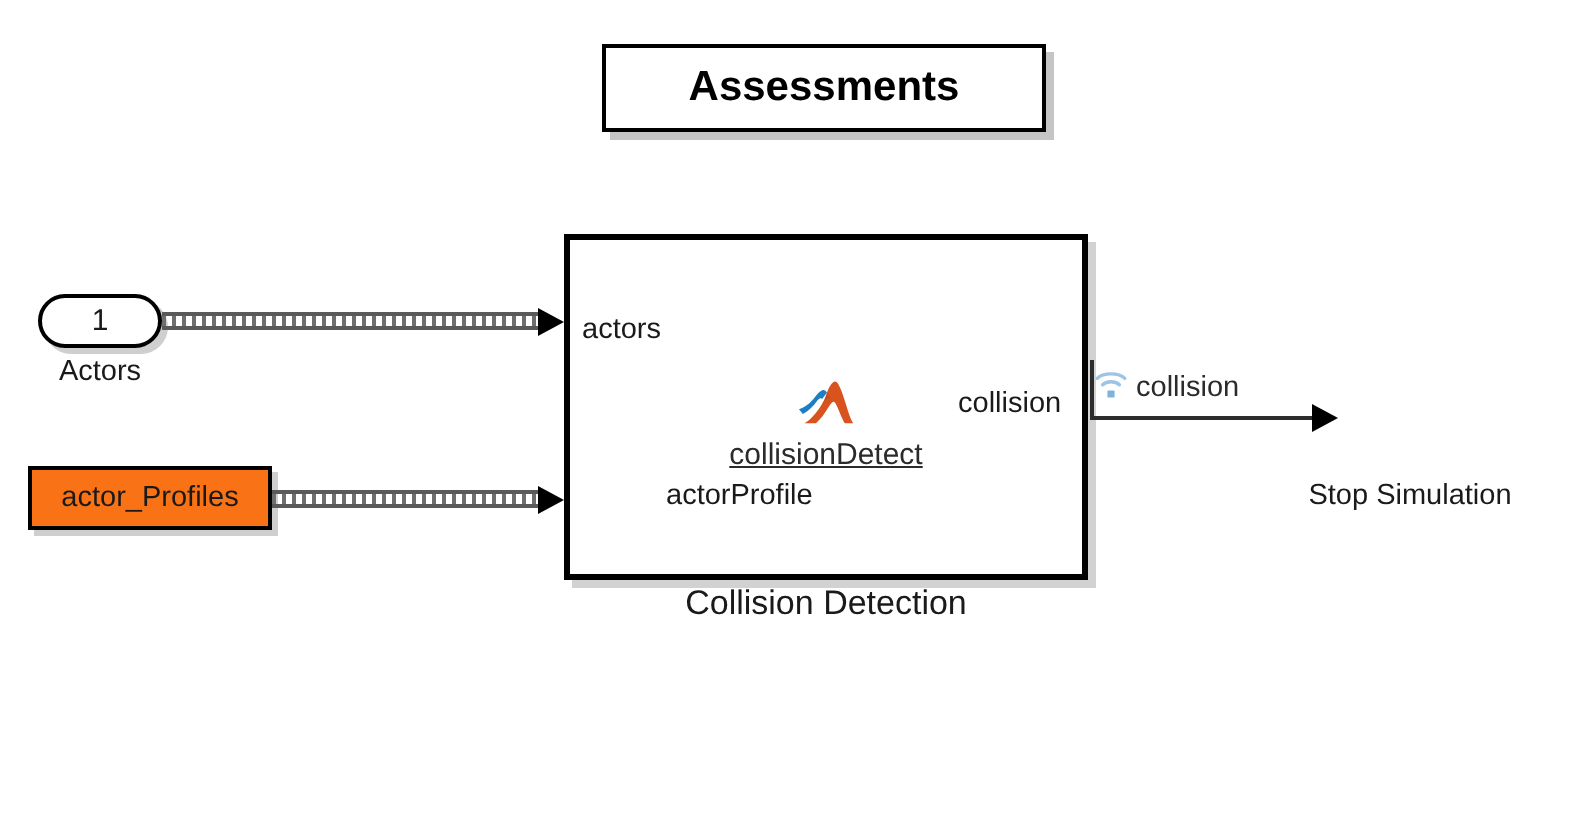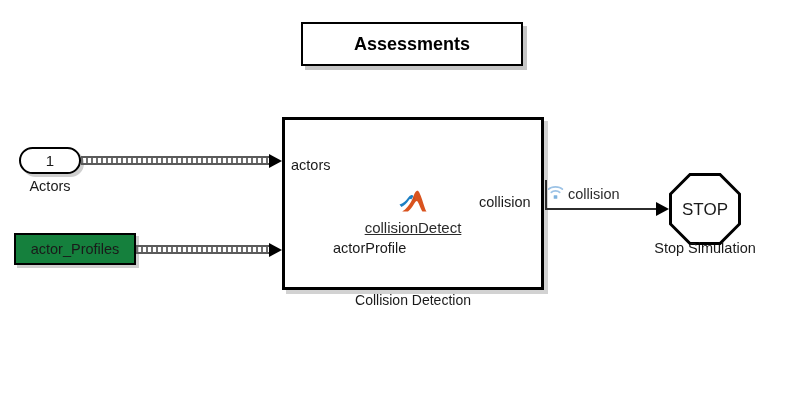--- a/index.html
+++ b/index.html
@@ -25,21 +25,21 @@
     width: 218px;
     height: 40px;
     background: #ffffff;
     border: 2px solid #000000;
     box-shadow: 4px 4px 0 0 rgba(150,150,150,0.55);
     display: flex;
     align-items: center;
     justify-content: center;
   }
   #title-text {
-    font-size: 18px;
+    font-size: 21px;
     font-weight: bold;
     letter-spacing: 0px;
     color: #000000;
     white-space: nowrap;
   }
 
   
   #main-block {
     left: 282px;
     top: 117px;
@@ -66,21 +66,21 @@
     text-align: center;
     font-size: 15px;
     color: #2b2b2b;
     text-decoration: underline;
   }
   #main-block-caption {
     left: 282px;
     top: 292px;
     width: 262px;
     text-align: center;
-    font-size: 14px;
+    font-size: 17px;
     color: #1a1a1a;
   }
 
   
   #matlab-logo {
     left: 398px;
     top: 188px;
     width: 30px;
     height: 30px;
   }
@@ -109,21 +109,21 @@
     font-size: 14.5px;
   }
 
   
   #actorprofiles-block {
     left: 14px;
     top: 233px;
     width: 122px;
     height: 32px;
     border: 2px solid #000000;
-    background: #15803d;
+    background: #f97316;
     box-shadow: 3px 3px 0 0 rgba(160,160,160,0.5);
     box-sizing: border-box;
     display: flex;
     align-items: center;
     justify-content: center;
   }
   #actorprofiles-label { font-size: 14.5px; color: #1a1a1a; white-space: nowrap; }
 
   
   #stop-block {
@@ -261,21 +261,15 @@
   <div class="abs" id="goto-tag-icon">
     <svg viewBox="0 0 17 16" width="17" height="16">
       <path d="M1.6 4.2 C4.6 1.2 12.4 1.2 15.4 4.2" stroke="#9dc3e6" stroke-width="1.7" fill="none" stroke-linecap="round"></path>
       <path d="M4.3 7.4 C6.3 5.4 10.7 5.4 12.7 7.4" stroke="#9dc3e6" stroke-width="1.7" fill="none" stroke-linecap="round"></path>
       <rect x="6.7" y="10.2" width="3.6" height="3.6" rx="0.6" fill="#7fb3de"></rect>
     </svg>
   </div>
 
   <div class="abs" id="signal-name-collision">collision</div>
 
-  <div class="abs" id="stop-block">
-    <svg viewBox="0 0 72 72" width="72" height="72">
-      <polygon points="21,1.5 51,1.5 70.5,21 70.5,51 51,70.5 21,70.5 1.5,51 1.5,21" fill="#ffffff" stroke="#000000" stroke-width="3"></polygon>
-      <text x="36" y="42" text-anchor="middle" font-family="Liberation Sans, sans-serif" font-size="17" fill="#1a1a1a">STOP</text>
-    </svg>
-  </div>
   <div class="abs" id="stop-caption">Stop Simulation</div>
 
 </div>
 
 </body></html>

